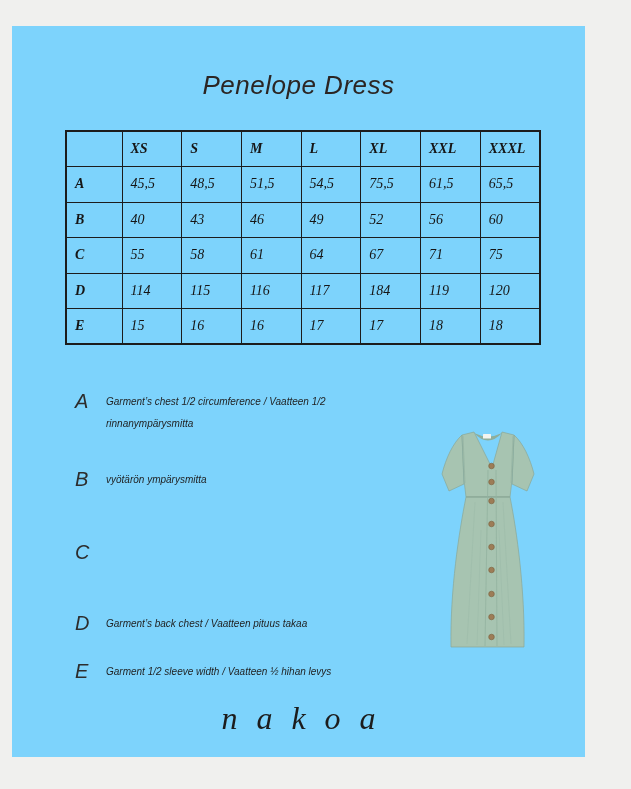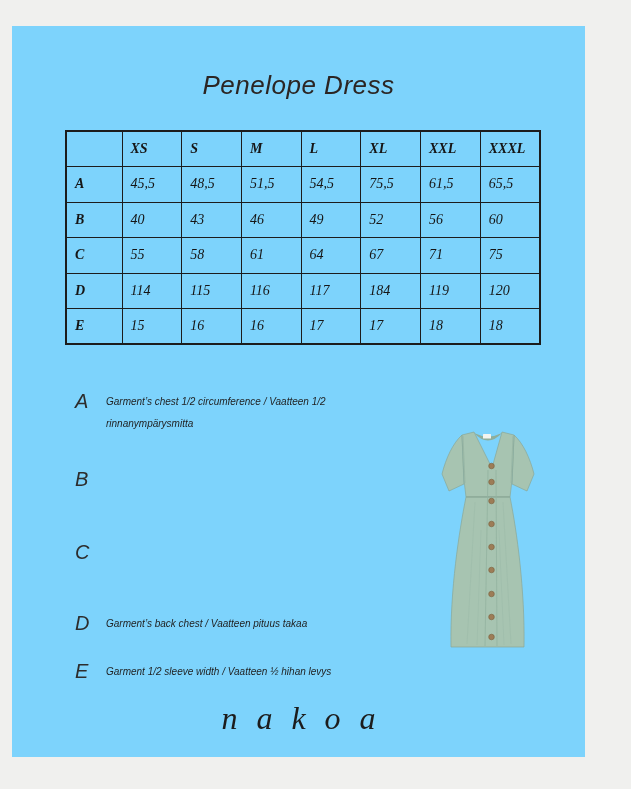--- a/index.html
+++ b/index.html
@@ -181,20 +181,21 @@
     <span class="legend-letter">A</span>
     <div class="legend-desc">
       <div>Garment’s chest 1/2 circumference / Vaatteen 1/2</div>
       <div>rinnanympärysmitta</div>
     </div>
   </div>
 
   <div class="legend-item" style="top:441px">
     <span class="legend-letter">B</span>
     <div class="legend-desc">
+      <div>vyötärön ympärysmitta</div>
     </div>
   </div>
 
   <div class="legend-item" style="top:514px">
     <span class="legend-letter">C</span>
     <div class="legend-desc">
     </div>
   </div>
 
   <div class="legend-item" style="top:585px">

